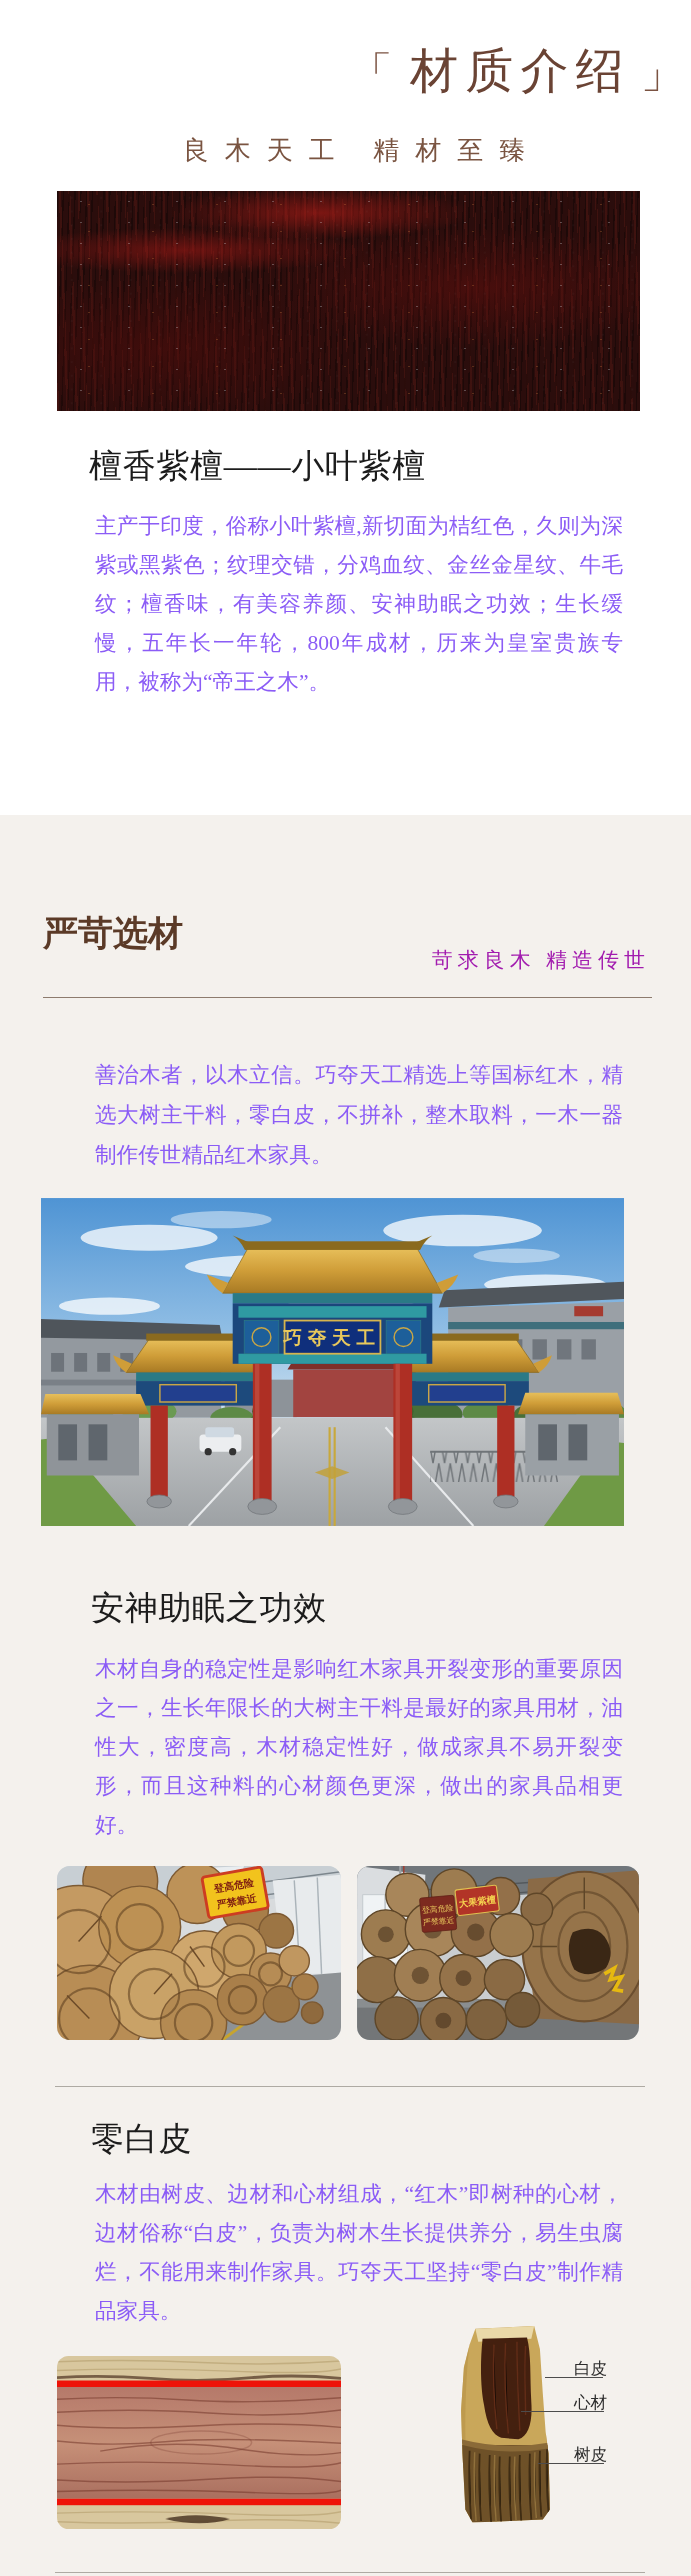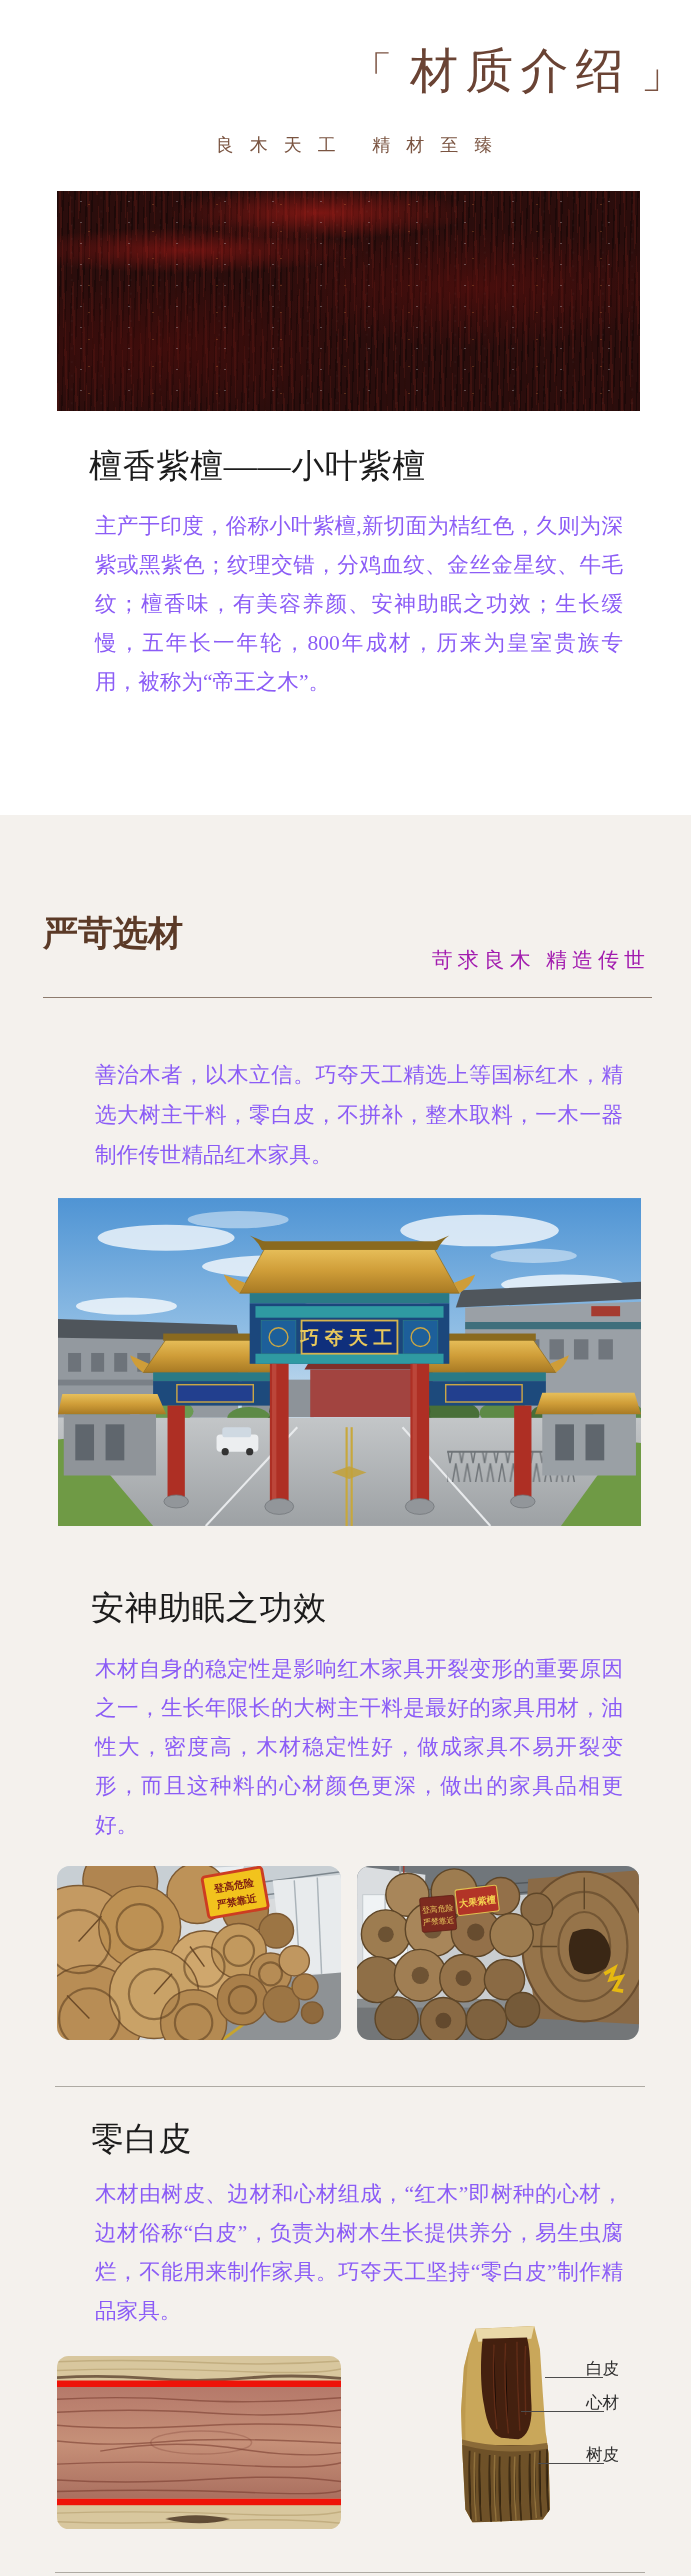--- a/index.html
+++ b/index.html
@@ -9,21 +9,21 @@
   }
   .abs{position:absolute;}
   
   .sect2-bg{left:0;top:815px;width:691px;height:1761px;background:#f4f1ed;}
   
   .brand-title{left:0;top:39px;width:691px;text-align:right;font-size:48px;
     color:#6a4334;letter-spacing:7.2px;white-space:nowrap;}
   .brand-title .bracket{font-size:43px;color:#7b5342;}
   .brand-title .bl{margin-right:10px;}
   .brand-title .br{margin-left:10px;}
-  .brand-subtitle{left:0;top:133px;width:691px;text-align:center;font-size:18px;
+  .brand-subtitle{left:0;top:133px;width:691px;text-align:center;font-size:26px;
     color:#7a5441;letter-spacing:16px;padding-left:33px;box-sizing:border-box;white-space:nowrap;}
   
   .texture{left:57px;top:191px;width:583px;height:220px;background-color:#2b0d0c;
     background-image:
       radial-gradient(rgba(205,215,228,.40) 0.7px, transparent 1.2px),
       radial-gradient(rgba(228,238,246,.28) 0.7px, transparent 1.1px),
       radial-gradient(rgba(238,150,70,.24) 0.7px, transparent 1.2px),
       radial-gradient(ellipse 230px 40px at 45% 10%, rgba(190,30,24,.55), transparent 66%),
       radial-gradient(ellipse 274px 35px at 22% 27%, rgba(178,26,22,.48), transparent 65%),
       radial-gradient(ellipse 310px 86px at 72% 44%, rgba(96,15,13,.55), transparent 70%),
@@ -36,32 +36,32 @@
   .body-p{width:528px;font-size:21.6px;line-height:39px;color:#8b5cf6;text-align:justify;margin:4px;}
   .zitan-heading{left:89px;top:444px;}
   .zitan-body{left:91px;top:503px;}
   .select-title{left:43px;top:910px;font-size:35px;font-weight:bold;color:#5b3a27;white-space:nowrap;}
   .select-tagline{right:41px;top:946px;font-size:21px;color:#a21caf;letter-spacing:5px;white-space:nowrap;}
   .divider{height:1.4px;}
   .divider-1{left:43px;top:997px;width:609px;background:#8d7b6e;}
   .divider-2{left:55px;top:2086px;width:590px;background:#aeaaa3;}
   .divider-3{left:55px;top:2572px;width:590px;background:#aeaaa3;}
   .intro-body{left:91px;top:1051px;line-height:40px;}
-  .gate-photo{left:58px;top:1198px;width:583px;height:328px;}
+  .gate-photo{left:41px;top:1198px;width:583px;height:328px;}
   .trunk-heading{left:91px;top:1586px;}
   .trunk-body{left:91px;top:1646px;}
   .log-photo{top:1866px;width:284px;height:174px;border-radius:13px;overflow:hidden;}
   .log-left{left:57px;}
   .log-right{left:357px;width:282px;}
   .baipi-heading{left:91px;top:2117px;}
   .baipi-body{left:91px;top:2171px;}
   .board-photo{left:57px;top:2356px;width:284px;height:173px;border-radius:11.5px;overflow:hidden;}
   .trunk-photo{left:451px;top:2324px;width:109px;height:204px;}
   .diagram-label{font-family:"Liberation Sans","DejaVu Sans",sans-serif;font-size:16.6px;
-    color:#2d2d2d;white-space:nowrap;margin-left:12px;}
+    color:#2d2d2d;white-space:nowrap;}
   .lbl-baipi{left:574px;top:2358px;}
   .lbl-xincai{left:574px;top:2392px;}
   .lbl-shupi{left:574px;top:2444px;}
   .lead-line{height:1.4px;background:#4c4c4c;}
   .line-baipi{left:545px;top:2377px;width:58px;}
   .line-xincai{left:521px;top:2411px;width:83px;}
   .line-shupi{left:538px;top:2463px;width:66px;}
   svg{display:block;}
 </style>
 </head>

